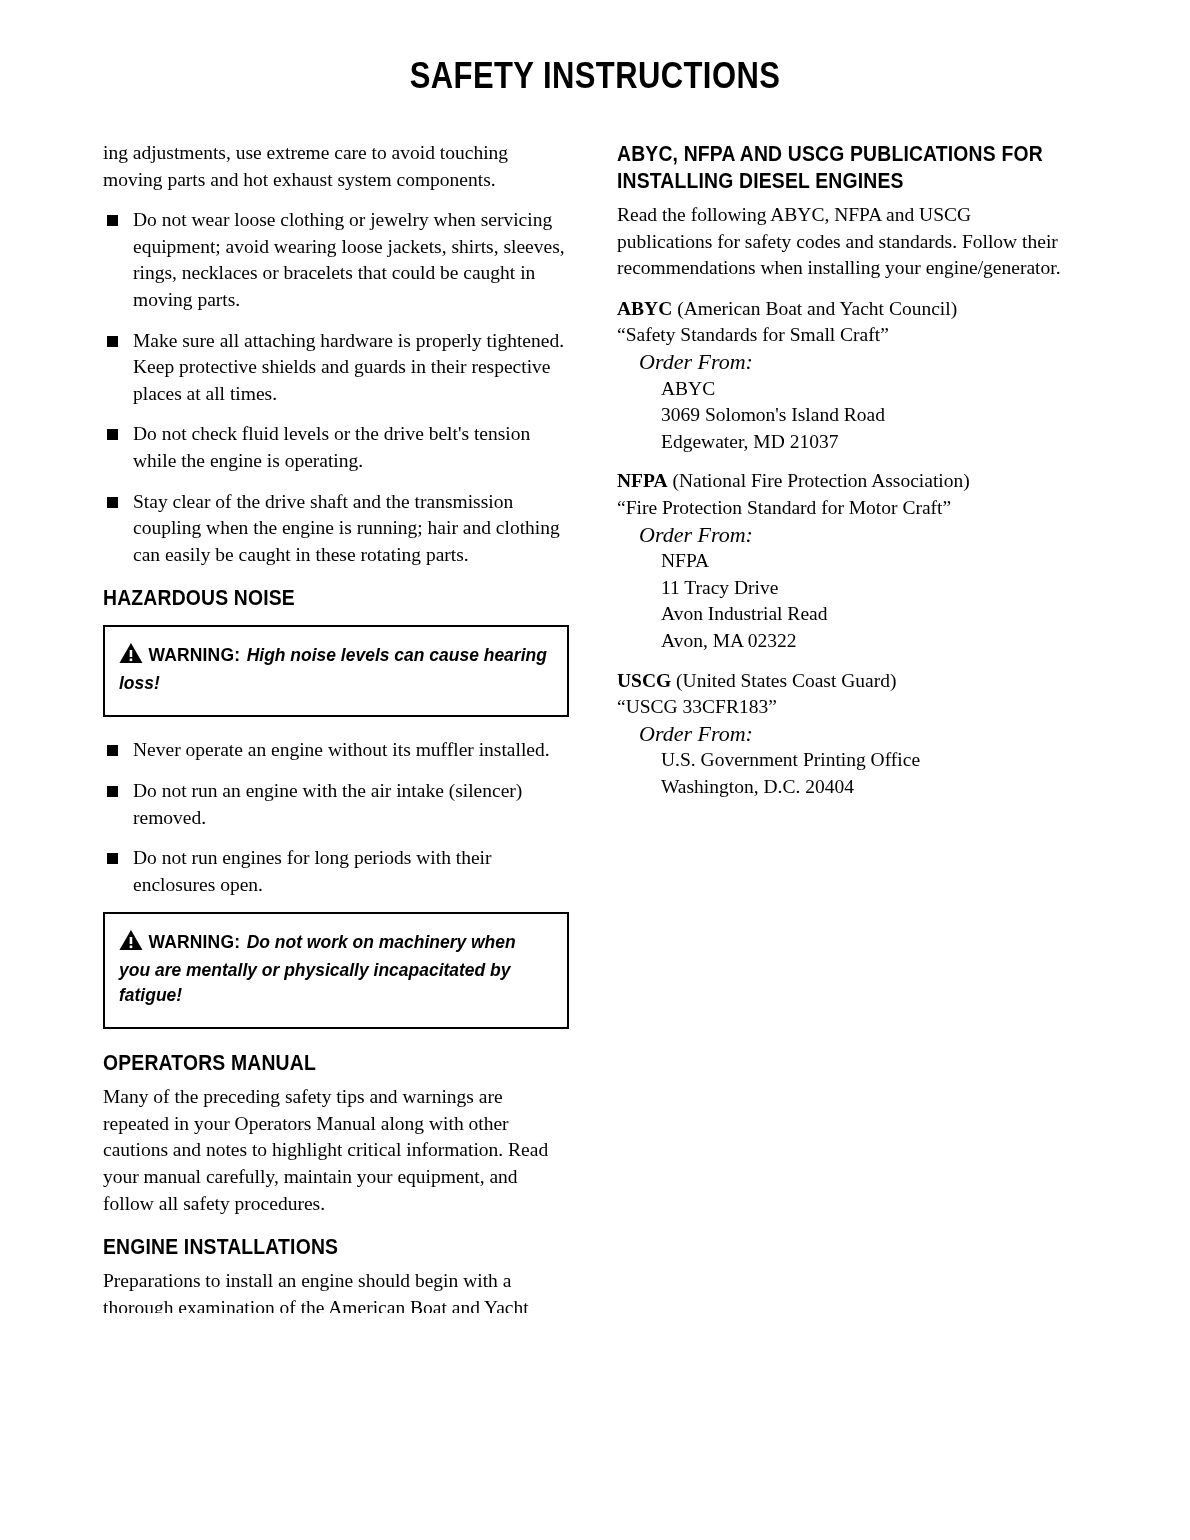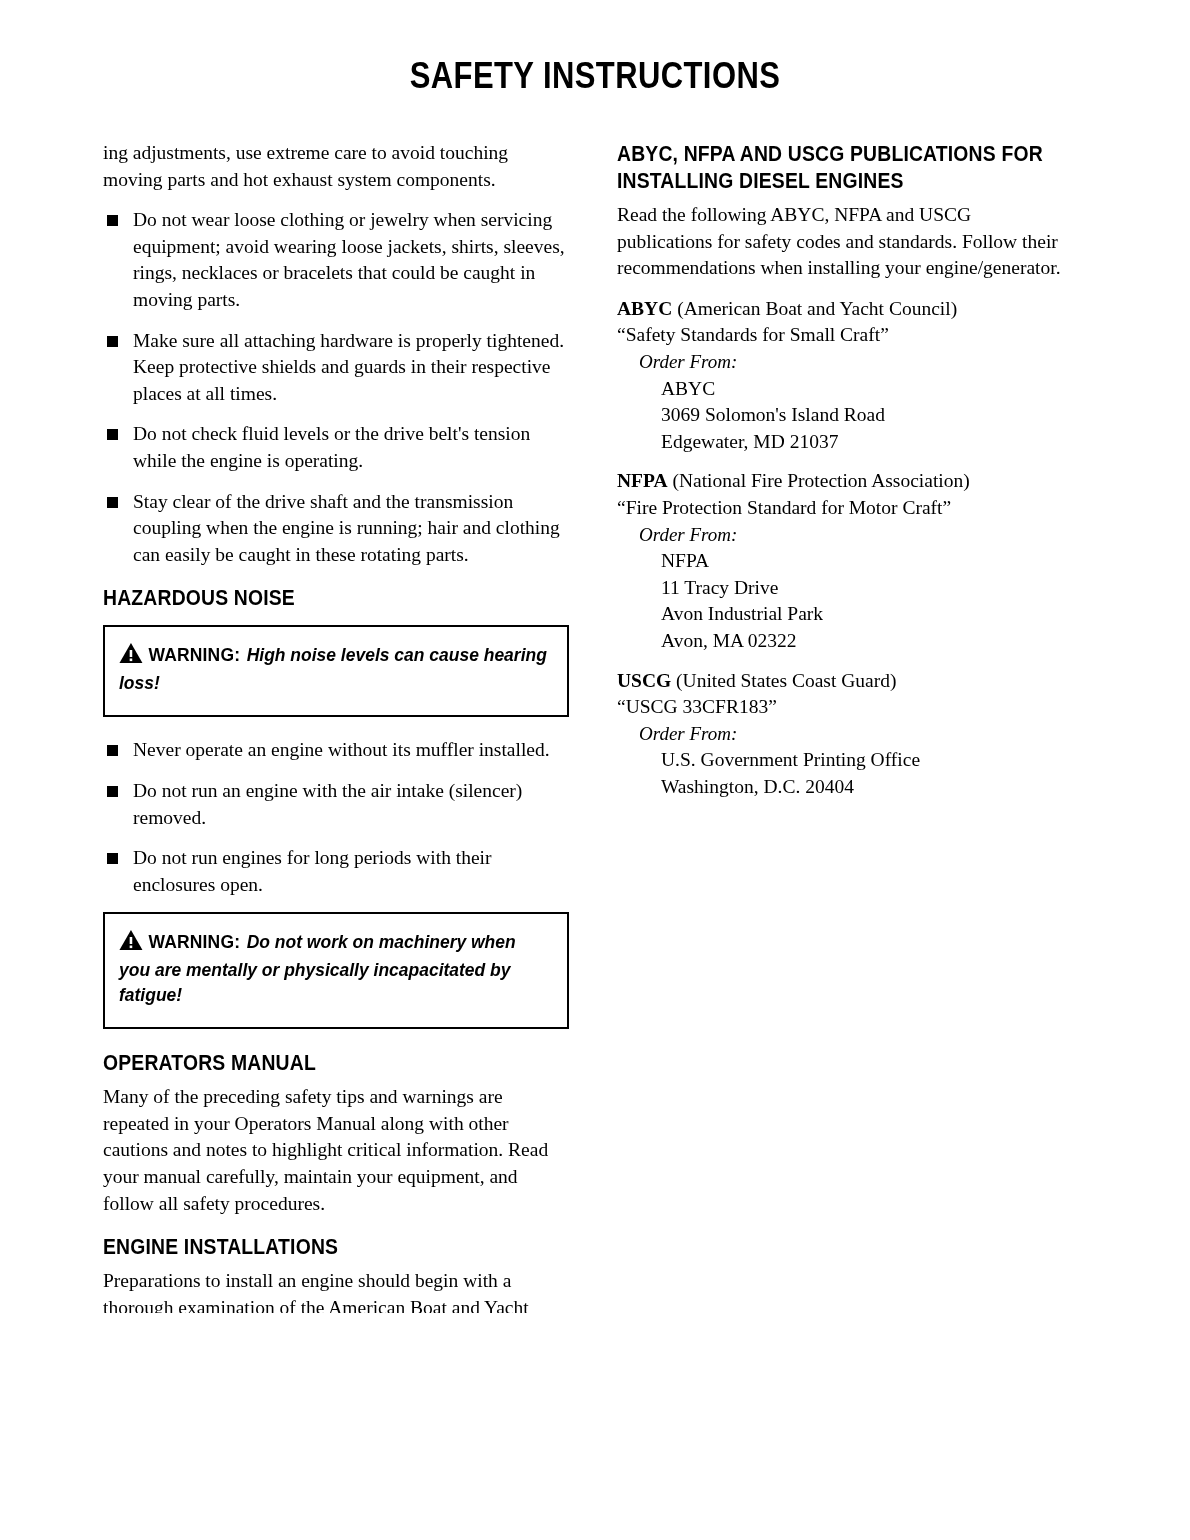--- a/index.html
+++ b/index.html
@@ -112,21 +112,21 @@
 
   
   .org-block { margin-bottom: 13px; margin-top: 12px; }
   .org-line {
     font-size: 19.5px;
     line-height: 26.6px;
   }
   .org-abbr { font-weight: bold; }
   .order-from {
     font-style: italic;
-    font-size: 19px;
+    font-size: 22px;
     line-height: 26.6px;
     margin-left: 22px;
   }
   .address {
     margin-left: 44px;
     font-size: 19.5px;
     line-height: 26.6px;
   }
 
   
@@ -313,21 +313,21 @@
     <div class="org-block">
       <div class="org-line">
         <span class="org-abbr">NFPA</span>
         <span>(National Fire Protection Association)</span>
       </div>
       <div class="org-line">“Fire Protection Standard for Motor Craft”</div>
       <div class="order-from">Order From:</div>
       <div class="address">
         <div>NFPA</div>
         <div>11 Tracy Drive</div>
-        <div>Avon Industrial Park</div>
+        <div>Avon Industrial Read</div>
         <div>Avon, MA 02322</div>
       </div>
     </div>
 
     <div class="org-block">
       <div class="org-line">
         <span class="org-abbr">USCG</span>
         <span>(United States Coast Guard)</span>
       </div>
       <div class="org-line">“USCG 33CFR183”</div>

